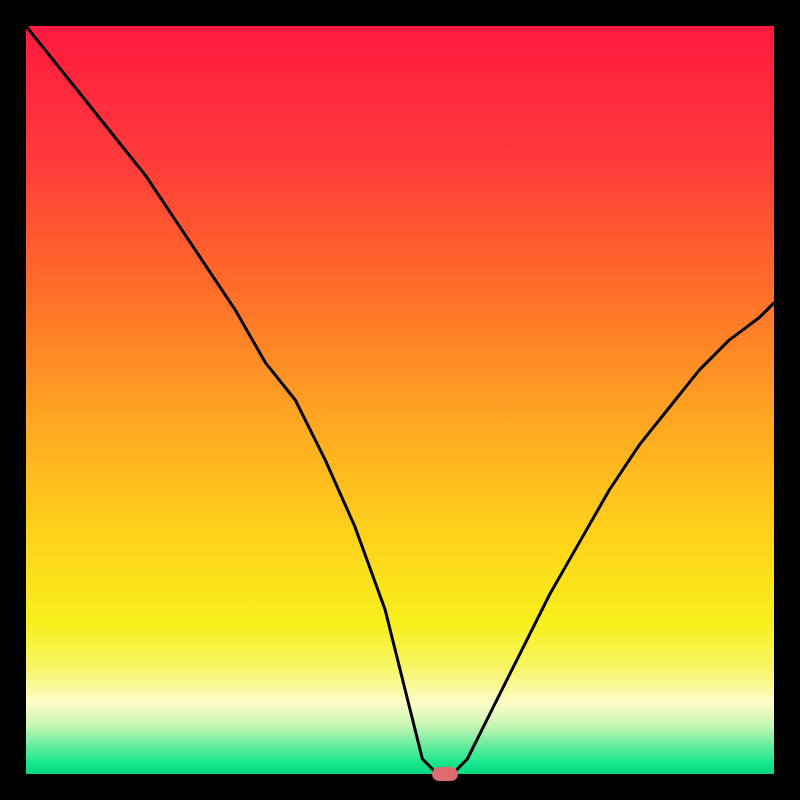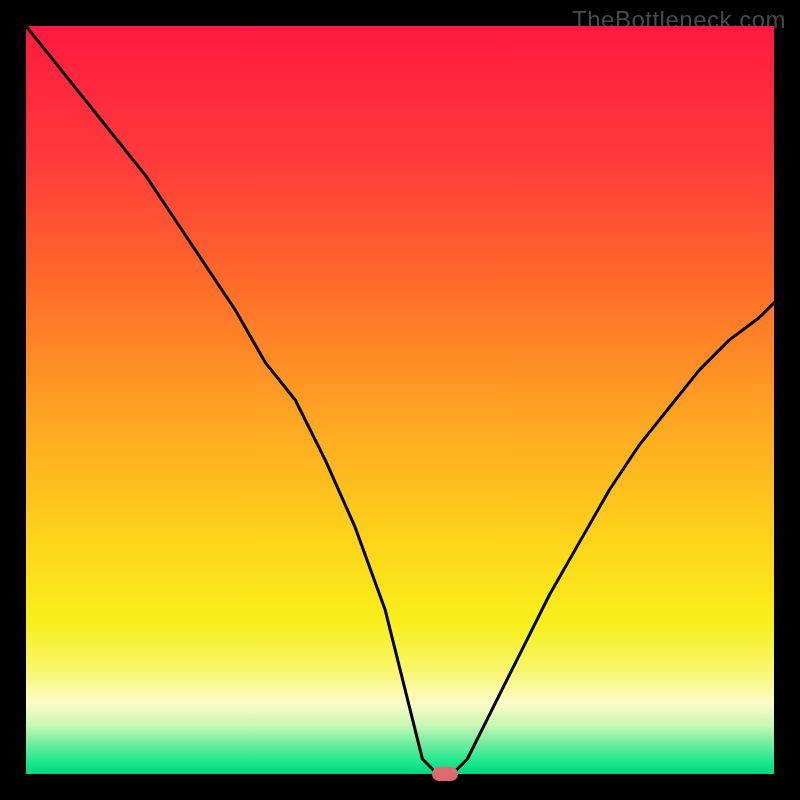--- a/index.html
+++ b/index.html
@@ -49,21 +49,20 @@
     border-radius: 8px;
     background: #de6a70;
     transform: translate(-50%, -50%);
   }
 </style>
 </head>
 <body>
 
 <div class="stage">
 
-  <div class="watermark">TheBottleneck.com</div>
 
   <div class="plot">
 
     <svg class="gradient-bg" viewBox="0 0 100 100" preserveAspectRatio="none">
       <defs>
         <linearGradient id="bg-grad" x1="0" y1="0" x2="0" y2="1">
             <stop offset="0%" stop-color="#ff1a3f"></stop>
             <stop offset="18%" stop-color="#ff3b3b"></stop>
             <stop offset="34%" stop-color="#ff6a2a"></stop>
             <stop offset="52%" stop-color="#ffa423"></stop>

